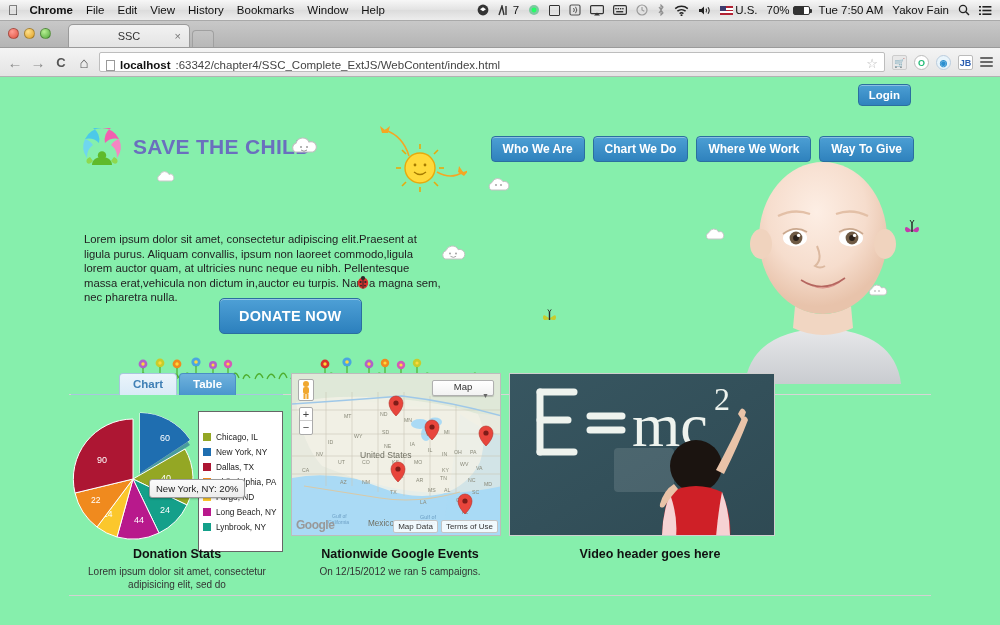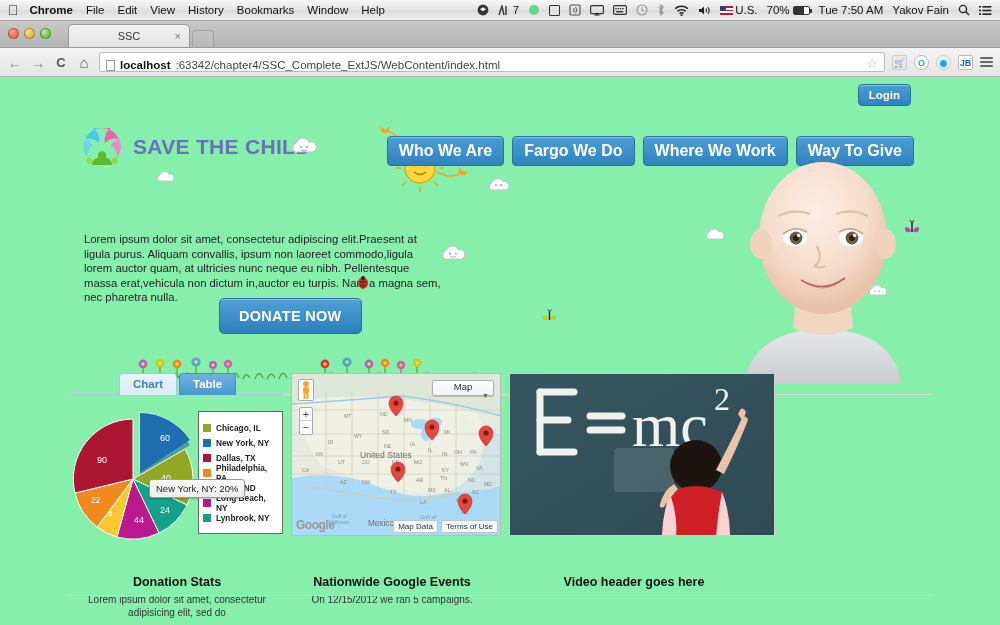--- a/index.html
+++ b/index.html
@@ -106,21 +106,21 @@
     cursor: pointer; white-space: nowrap;
   }
 
   .hero { position: relative; height: 280px; }
 
   .logo-row { position:absolute; left: 10px; top: 18px; display: flex; align-items: center; gap: 8px; }
   .logo-mark { width: 46px; height: 46px; position: relative; }
   .logo-title { font-size: 21px; font-weight: bold; color: #6a6fbe; letter-spacing: .3px; }
 
   .navbtns { position: absolute; right: 17px; top: 30px; display: flex; gap: 8px; }
-  .navbtns .btn-blue { padding: 5px 11px; font-size: 16px; }
+  .navbtns .btn-blue { padding: 5px 11px; font-size: 12px; }
 
   .hero-text {
     position: absolute; left: 15px; top: 126px; width: 360px;
     font-size: 11.3px; line-height: 14.6px; color: #222;
   }
   .donate-wrap { position: absolute; left: 150px; top: 192px; }
   .donate-btn {
     background: linear-gradient(180deg,#4ea0d6,#2c80bd);
     border: 1px solid #2a6f9f; border-radius: 5px; color: #fff;
     font-weight: bold; font-size: 14.5px; padding: 9px 19px; letter-spacing:.3px;
@@ -151,21 +151,21 @@
     margin-right: 2px;
   }
   .tabbtn.active {
     background: linear-gradient(180deg,#6fb2dd,#4a96cd); color: #fff; border-color:#4a8ec4;
   }
 
   .chartbox { position: relative; height: 150px; margin-top: 6px; }
   .pie-svg { position: absolute; left: 0; top: 0; }
   .legend {
     position: absolute; right: 0; top: 10px; width: 85px;
-    border: 1px solid #666; background: #fff; padding: 8px 4px; font-size: 8.3px; color:#222;font-weight:bold;
+    border: 1px solid #666; background: #fff; padding: 17px 4px; font-size: 8.3px; color:#222;
   }
   .legend-row { display: flex; align-items: center; gap: 5px; height: 15px; }
   .legend-sw { width: 8px; height: 8px; display:inline-block; flex: none; }
   .tooltip {
     position: absolute; left: 78px; top: 78px;
     background: linear-gradient(180deg,#fbfbfb,#ededed);
     border: 1px solid #9b9b9b; border-radius: 3px;
     font-size: 9.5px; color: #222; padding: 3px 6px; white-space: nowrap;
     box-shadow: 0 1px 2px rgba(0,0,0,.25);
   }
@@ -195,21 +195,21 @@
     display:flex; align-items:center; gap:7px; padding: 0 7px;
   }
   .v-play { width:0;height:0;border-left:10px solid #fff;border-top:6px solid transparent;border-bottom:6px solid transparent;}
   .v-track { flex:1; height:4px; background:#6b6b6b; border-radius:2px; position:relative; max-width:98px;}
   .v-knob { position:absolute; left:-2px; top:-4px; width:12px;height:12px;border-radius:50%;background:#e8e8e8;}
   .v-time { color:#fff; font-size:10px; font-weight:bold;}
   .v-vol-track { width:48px;height:4px;background:#6b6b6b;border-radius:2px;position:relative;}
   .v-vol-knob { position:absolute; right:-2px; top:-4px; width:12px;height:12px;border-radius:50%;background:#e8e8e8;}
   .v-full { width:14px;height:13px;border:1.5px solid #dcdcdc;border-radius:1px; margin-left:auto;}
 
-  .captions { position:absolute; top: 470px; left:0; right:0; display:flex; padding: 0 2px; gap: 4px; margin-top: 28px; }
+  .captions { position:absolute; top: 470px; left:0; right:0; display:flex; padding: 0 2px; gap: 12px; }
   .cap { text-align:center; }
   .cap.c1 { width: 212px; }
   .cap.c2 { width: 210px; }
   .cap.c3 { width: 266px; }
   .cap h3 { font-size: 12.5px; font-weight: bold; color:#111; margin-bottom: 4px; }
   .cap p { font-size: 10px; color:#333; line-height:13px; }
 
   .footer-sep { position:absolute; top: 518px; left: 0; right: 0; height:1px; background:#d2d2d2; }
 
   .bottom-strip { height: 6px; background: linear-gradient(180deg,#d4d4d4,#bdbdbd); border-top:1px solid #a8a8a8;}
@@ -439,21 +439,21 @@
         </g>
         <circle cx="68" cy="41" r="1.4" fill="#a67c00"></circle>
           <circle cx="78" cy="41" r="1.4" fill="#a67c00"></circle>
         <path d="M67 48 q6 5 12 0" stroke="#a67c00" stroke-width="1.3" fill="none"></path>
         <path d="M90 48 q14 8 26 0" stroke="#f5a623" stroke-width="1.6" fill="none"></path>
         <path d="M112 42 l4 6 l6 -2 l-5 6 l-6 -4 Z" fill="#f5a623"></path>
       </svg>
 
       <div class="navbtns">
         <button class="btn-blue">Who We Are</button>
-        <button class="btn-blue">Fargo We Do</button>
+        <button class="btn-blue">Chart We Do</button>
         <button class="btn-blue">Where We Work</button>
         <button class="btn-blue">Way To Give</button>
       </div>
 
       <p class="hero-text">Lorem ipsum dolor sit amet, consectetur adipiscing elit.Praesent at ligula purus. Aliquam convallis, ipsum non laoreet commodo,ligula lorem auctor quam, at ultricies nunc neque eu nibh. Pellentesque massa erat,vehicula non dictum in,auctor eu turpis. Nam a magna sem, nec pharetra nulla.</p>
 
       <svg style="position:absolute;left:286px;top:168px;" width="16" height="16" viewBox="0 0 16 16">
         <ellipse cx="8" cy="9" rx="5.2" ry="5.8" fill="#d8322b"></ellipse>
         <path d="M8 3.5 L8 14.5" stroke="#2a2a2a" stroke-width="1"></path>
         <circle cx="8" cy="4" r="2.1" fill="#2a2a2a"></circle>

